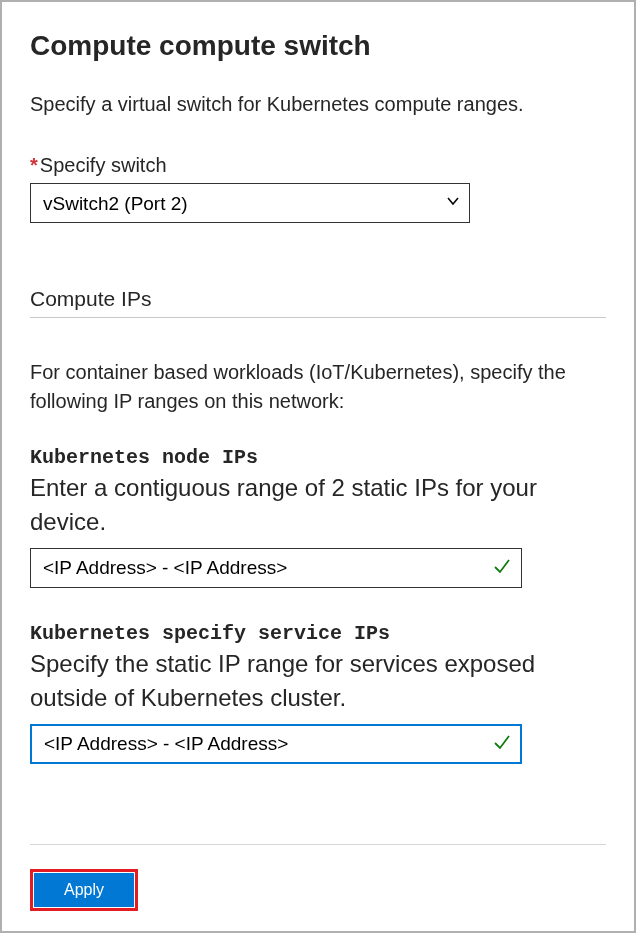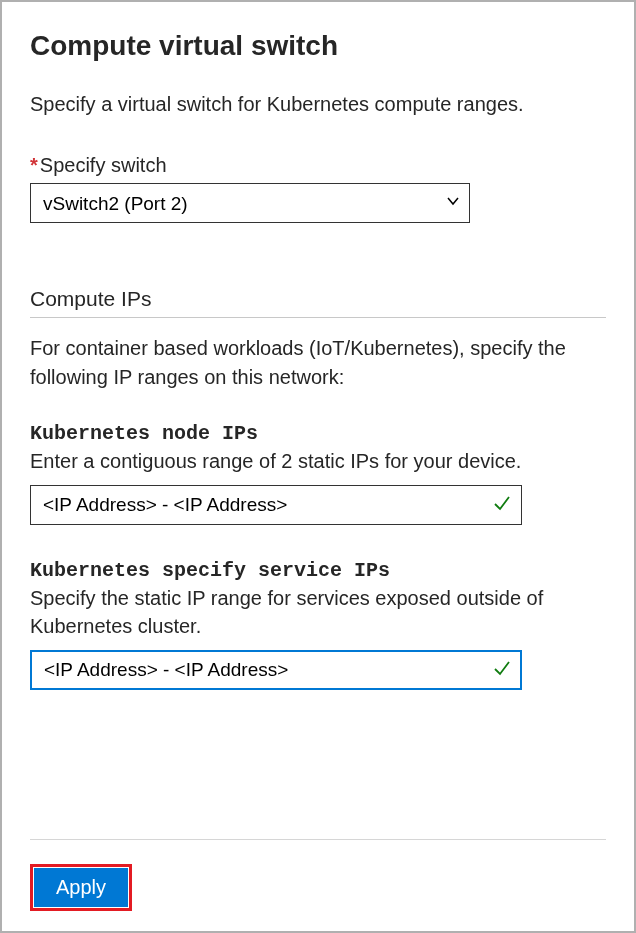--- a/index.html
+++ b/index.html
@@ -70,29 +70,30 @@
       font-weight: 400;
       border-bottom: 1px solid #c8c8c8;
       padding-bottom: 6px;
       margin-top: 44px;
       margin-bottom: 16px;
     }
     .section-desc {
       font-size: 20px;
       line-height: 1.45;
       margin-bottom: 30px;
+      margin-top: 24px;
     }
     .sub-heading {
       font-size: 20px;
       font-weight: 600;
       margin-bottom: 2px;
       font-family: Liberation Mono, monospace;
     }
     .sub-desc {
-      font-size: 20px;
+      font-size: 24px;
       line-height: 1.4;
       margin-bottom: 10px;
     }
     .input-wrapper {
       position: relative;
       width: 492px;
       margin-bottom: 34px;
     }
     .text-input {
       width: 100%;
@@ -120,30 +121,30 @@
     }
     .apply-highlight {
       display: inline-block;
       border: 3px solid #e31b23;
       padding: 1px;
     }
     .apply-btn {
       background: #0078d4;
       color: #ffffff;
       border: none;
-      padding: 8px 22px;
-      font-size: 20px;
+      padding: 8px 30px;
+      font-size: 16px;
       font-family: inherit;
       cursor: pointer;
     }
   </style>
 </head>
 <body>
 
-<h1 class="title">Compute virtual switch</h1>
+<h1 class="title">Compute compute switch</h1>
 
 <p class="subtitle">Specify a virtual switch for Kubernetes compute ranges.</p>
 
 <div class="field-group">
   <div class="label-row">
     <span class="required-asterisk">*</span><span>Specify switch</span>
   </div>
   <div class="select-wrapper">
     <select class="select">
       <option>vSwitch2 (Port 2)</option>

